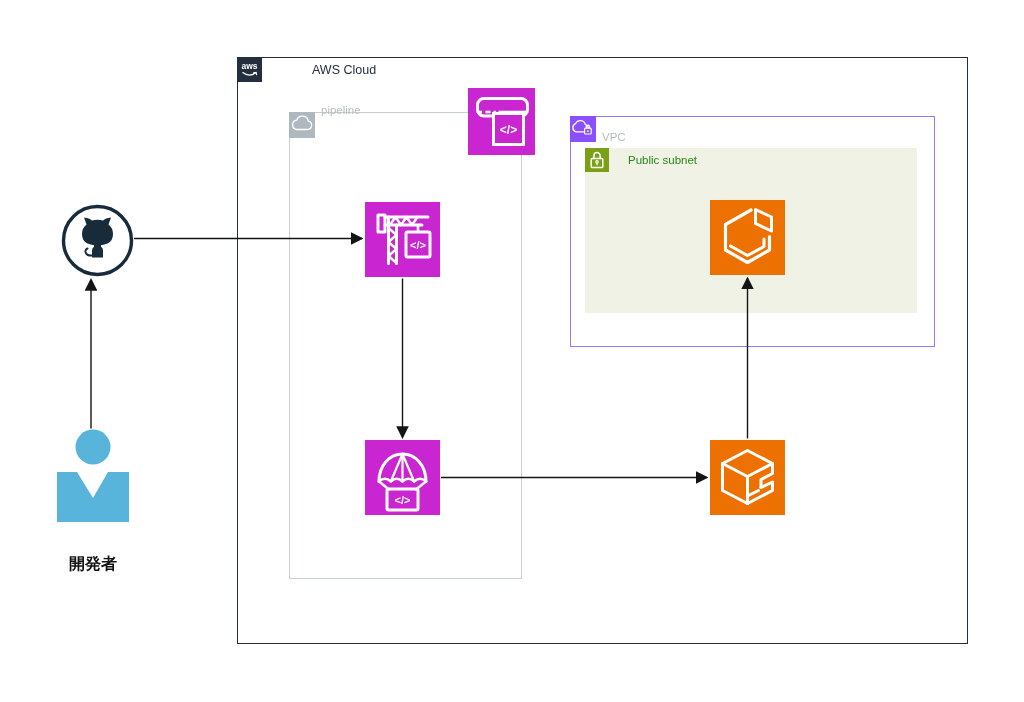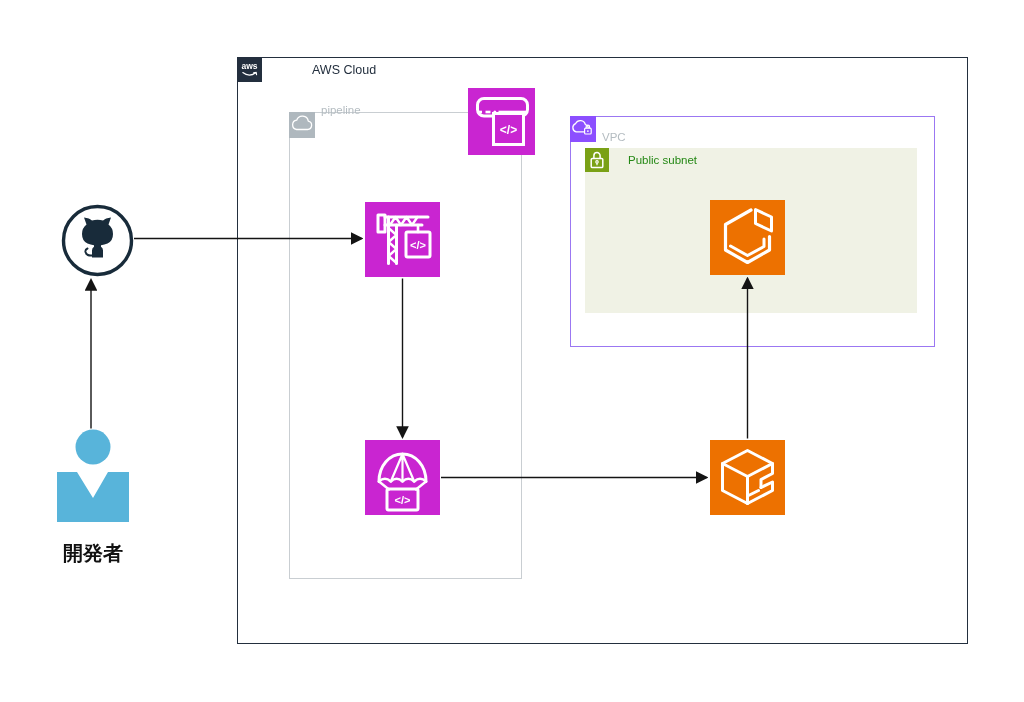--- a/index.html
+++ b/index.html
@@ -25,21 +25,21 @@
   .node{display:block;}
   .magenta{background:#C925D1;}
   .orange{background:#ED7100;}
   .codepipeline{left:468px;top:88px;width:67px;height:67px;z-index:5;}
   .codebuild{left:365px;top:202px;width:75px;height:75px;}
   .codedeploy{left:365px;top:440px;width:75px;height:75px;}
   .ecs{left:710px;top:200px;width:75px;height:75px;}
   .ecr{left:710px;top:440px;width:75px;height:75px;}
   .github{left:59px;top:202px;width:77px;height:77px;}
   .person{left:55px;top:428px;width:76px;height:100px;}
-  .developer-label{left:33px;top:540px;width:120px;text-align:center;font-size:20px;font-weight:bold;color:#111111;}
+  .developer-label{left:33px;top:554px;width:120px;text-align:center;font-size:16px;font-weight:bold;color:#111111;}
   .arrows{left:0;top:0;width:1024px;height:702px;pointer-events:none;z-index:4;}
   svg{display:block;}
   text.code{font-family:"Liberation Sans","DejaVu Sans",sans-serif;font-weight:bold;}
 </style>
 </head>
 <body>
 
 <div class="canvas">
 
   <div class="abs aws-cloud-box"></div>

